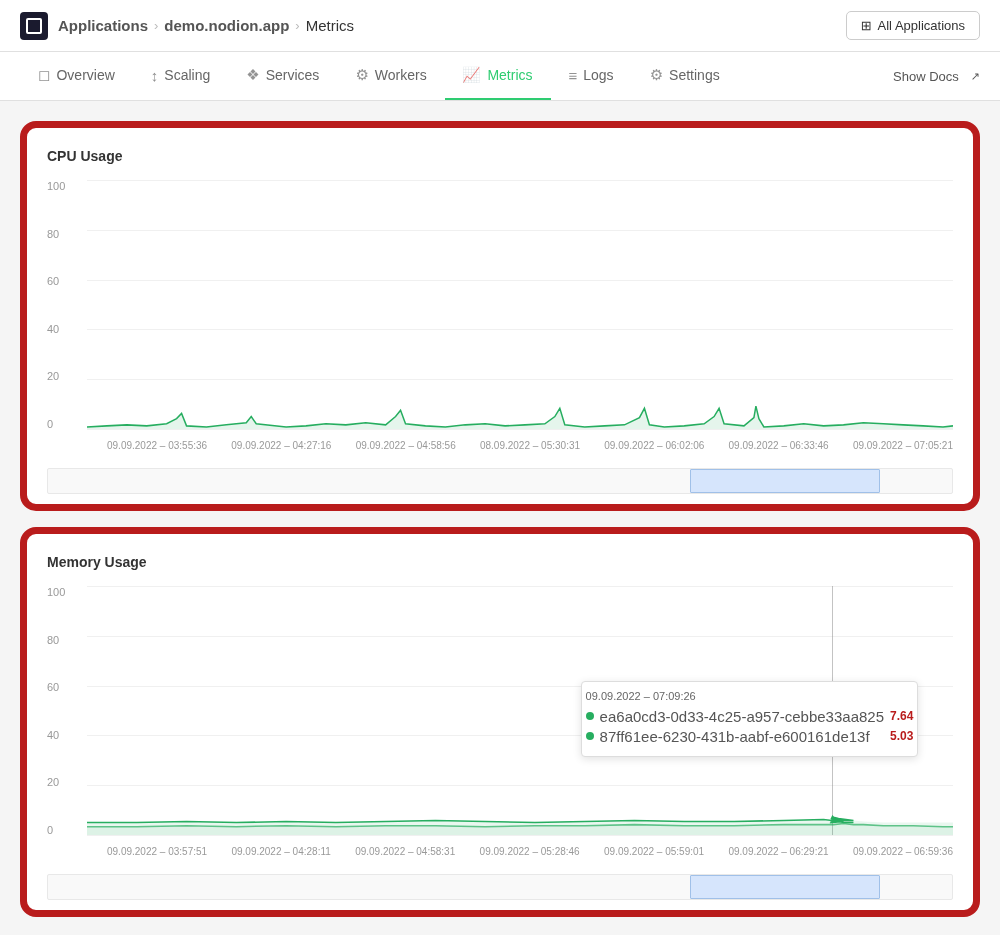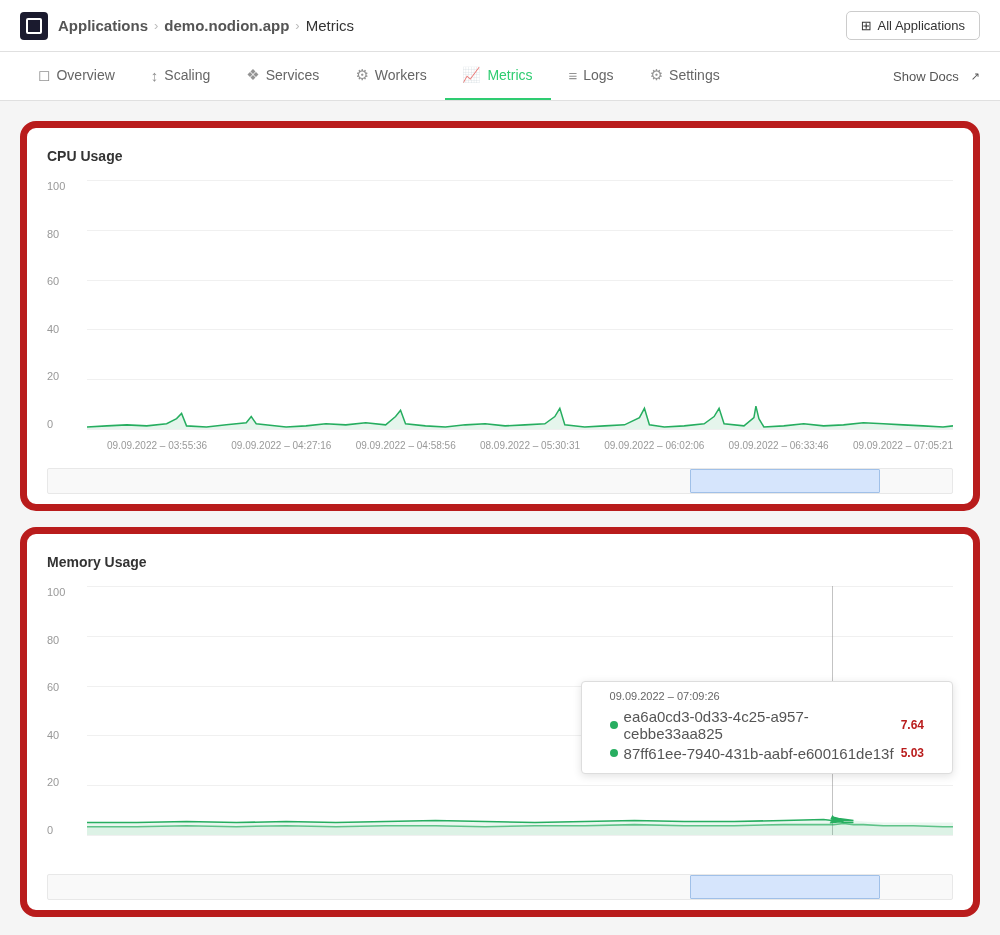--- a/index.html
+++ b/index.html
@@ -143,21 +143,21 @@
       background: rgba(180, 210, 255, 0.5);
       border: 1px solid #a0c0e8;
       border-radius: 1px;
     }
 
     .tooltip-box {
       position: absolute;
       background: #fff;
       border: 1px solid #ddd;
       border-radius: 4px;
-      padding: 8px 28px;
+      padding: 8px 4px;
       font-size: 12px;
       box-shadow: 0 2px 8px rgba(0,0,0,0.12);
       min-width: 280px;
       z-index: 10;
     }
     .tooltip-time {
       font-size: 11px; color: #666; margin-bottom: 6px;
     }
     .tooltip-row {
       display: flex; align-items: center; gap: 6px;
@@ -330,26 +330,35 @@
 
         <div class="tooltip-box" style="left:57%; top:38%;">
           <div class="tooltip-time">09.09.2022 – 07:09:26</div>
           <div class="tooltip-row">
             <div class="tooltip-dot"></div>
             <span class="tooltip-label">ea6a0cd3-0d33-4c25-a957-cebbe33aa825</span>
             <span class="tooltip-value">7.64</span>
           </div>
           <div class="tooltip-row">
             <div class="tooltip-dot"></div>
-            <span class="tooltip-label">87ff61ee-7940-431b-aabf-e600161de13f</span>
+            <span class="tooltip-label">87ff61ee-6230-431b-aabf-e600161de13f</span>
             <span class="tooltip-value">5.03</span>
           </div>
         </div>
       </div>
 
+      <div class="x-axis">
+        <span>09.09.2022 – 03:57:51</span>
+        <span>09.09.2022 – 04:28:11</span>
+        <span>09.09.2022 – 04:58:31</span>
+        <span>09.09.2022 – 05:28:46</span>
+        <span>09.09.2022 – 05:59:01</span>
+        <span>09.09.2022 – 06:29:21</span>
+        <span>09.09.2022 – 06:59:36</span>
+      </div>
     </div>
 
     <div class="minimap">
       <div class="minimap-selection" style="left:71%; width:21%;"></div>
     </div>
   </div>
 
 </div>
 
 </body></html>

